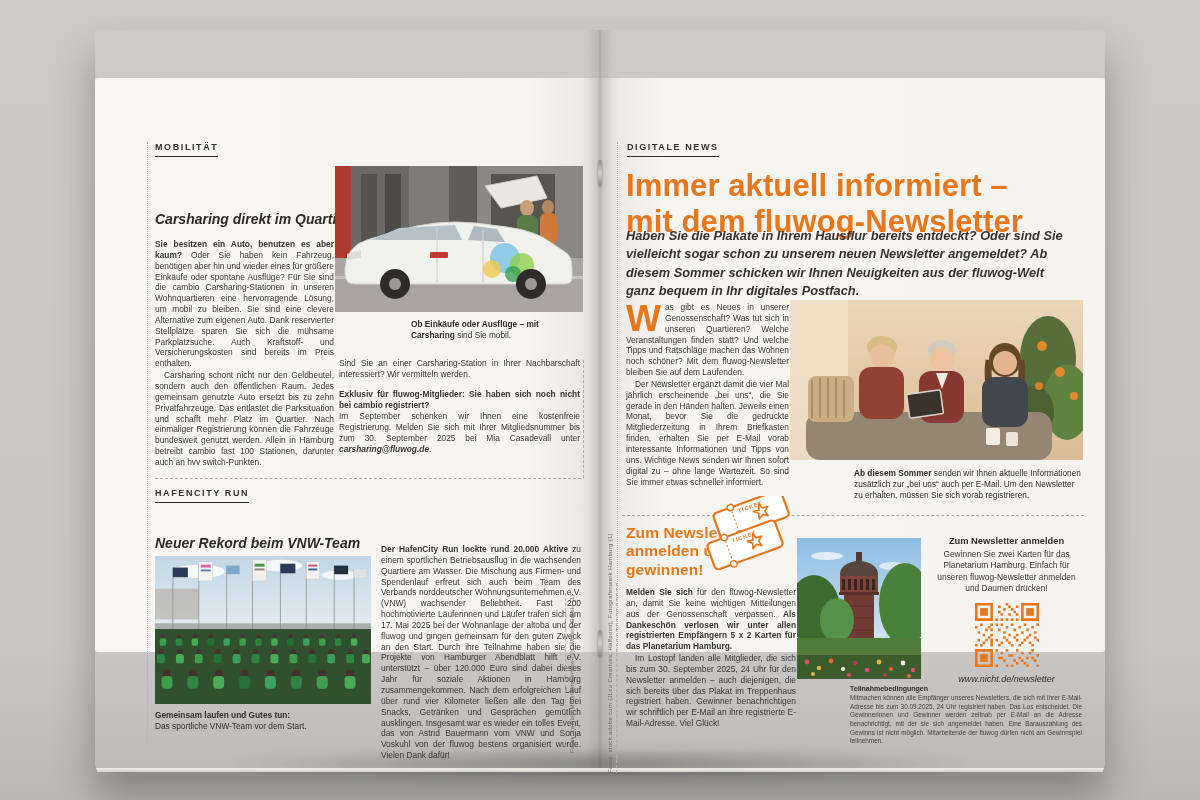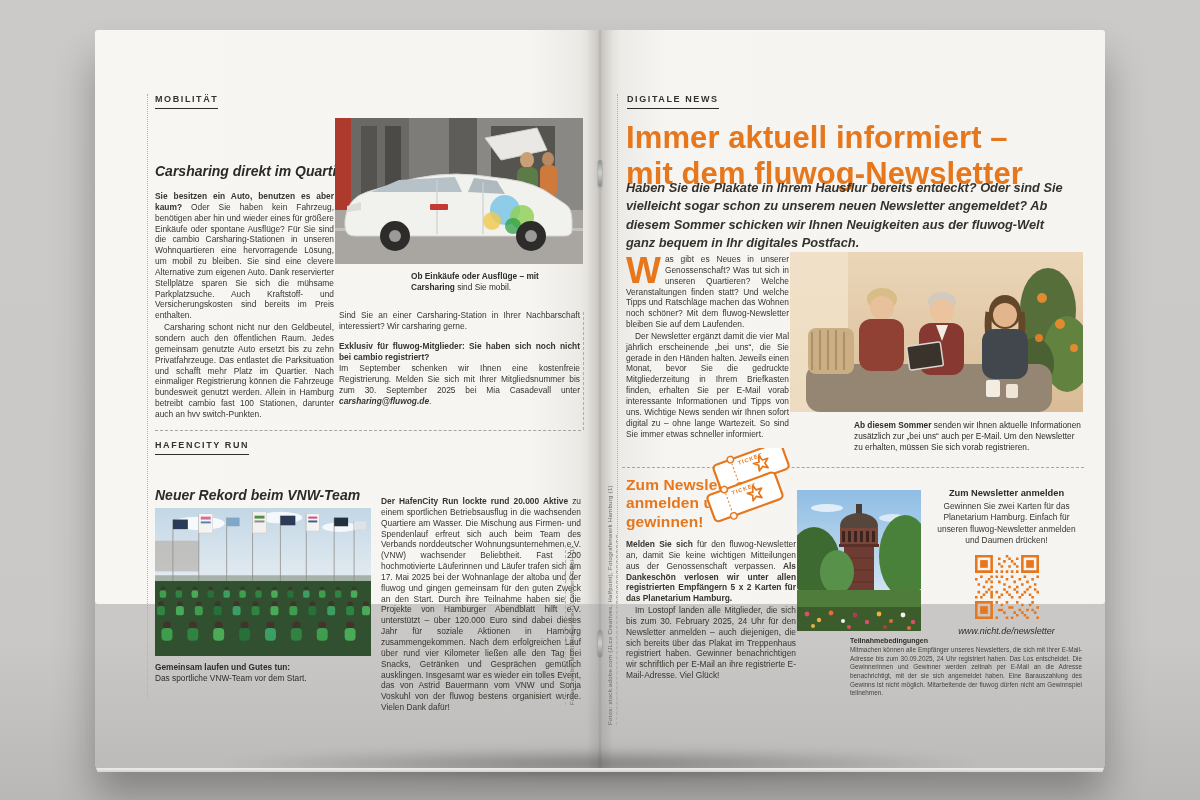--- a/index.html
+++ b/index.html
@@ -17,21 +17,21 @@
   .floor-shadow{
     position:absolute;left:70px;top:742px;width:1060px;height:44px;
     background:radial-gradient(50% 50% at 50% 50%, rgba(0,0,0,.32), rgba(0,0,0,0) 72%);
     filter:blur(5px);
   }
   .spread{
     position:absolute;left:95px;top:30px;width:1010px;height:738px;display:flex;
     box-shadow:0 3px 0 -1px #e9e7e3, 0 6px 0 -2px #dbd9d4, 0 28px 40px rgba(0,0,0,.30);
     border-radius:3px;
   }
-  .page{position:relative;width:505px;height:574px;background:var(--page);}
+  .page{position:relative;width:505px;height:574px;background:var(--page);margin-top:48px;}
   .page.pl{border-radius:3px 0 0 3px;background:linear-gradient(to right,#f7f6f3 0%,#f6f5f2 86%,#eceae6 96%,#dbd8d3 100%);}
   .page.pr{border-radius:0 3px 3px 0;background:linear-gradient(to right,#d9d6d1 0%,#edebe7 4%,#f6f5f2 13%,#f5f4f1 100%);}
   .gutter{position:absolute;left:491px;top:0;width:28px;height:100%;pointer-events:none;
     background:linear-gradient(to right, rgba(0,0,0,0), rgba(0,0,0,.08) 42%, rgba(0,0,0,.16) 50%, rgba(0,0,0,.08) 58%, rgba(0,0,0,0));}
   .staple{position:absolute;left:503px;width:4px;height:26px;border-radius:2px;
     background:linear-gradient(#8e8e8c,#cfcfcd 50%,#8a8a88);box-shadow:0 1px 2px rgba(0,0,0,.35);}
   .st1{top:130px}.st2{top:600px}
 
   .abs{position:absolute;}
   .kicker{font-size:9px;font-weight:bold;letter-spacing:1.6px;color:#34322d;
@@ -146,21 +146,21 @@
         <circle cx="60" cy="118" r="6" fill="#9c9a97"></circle>
       <circle cx="196" cy="118" r="15" fill="#2d2c2a"></circle>
         <circle cx="196" cy="118" r="6" fill="#9c9a97"></circle>
     </svg>
     <div class="abs cap lp-cap1">
       <span class="b">Ob Einkäufe oder Ausflüge – mit Carsharing</span>
       <span>sind Sie mobil.</span>
     </div>
 
     <div class="abs body lp-col2">
-      <p>Sind Sie an einer Carsharing-Station in Ihrer Nachbarschaft interessiert? Wir carsharing gerne.</p>
+      <p>Sind Sie an einer Carsharing-Station in Ihrer Nachbarschaft interessiert? Wir vermitteln werden.</p>
       <p class="b2">Exklusiv für fluwog-Mitglieder: Sie haben sich noch nicht bei cambio registriert?</p>
       <p><span>Im September schenken wir Ihnen eine kostenfreie Registrierung. Melden Sie sich mit Ihrer Mitgliedsnummer bis zum 30. September 2025 bei Mia Casadevall unter </span><i class="b">carsharing@fluwog.de</i><span>.</span></p>
     </div>
     <div class="abs rule-dash-v lp-dashr"></div>
 
     <div class="abs divider lp-div"></div>
     <span class="abs kicker lp-kicker2">HAFENCITY RUN</span>
     <h2 class="abs sub lp-sub2">Neuer Rekord beim VNW-Team</h2>
 
     <svg class="abs lp-photo2" viewBox="0 0 217 154" preserveAspectRatio="none">
@@ -327,21 +327,21 @@
           <circle cx="20" cy="29" r="3.2" fill="#f6f5f2" stroke="#e6771c" stroke-width="1.4"></circle>
           <line x1="20" y1="5" x2="20" y2="25" stroke="#e6771c" stroke-width="1" stroke-dasharray="2 2"></line>
           <path d="M48 7 L50 12.25 55.6 12.5 51.23 16.05 52.7 21.5 48 18.4 43.3 21.5 44.77 16.05 40.4 12.5 46 13.25 Z" fill="#ffffff" stroke="#e6771c" stroke-width="1.7" stroke-linejoin="round"></path>
           <text x="26" y="9" font-size="5.5" font-weight="bold" letter-spacing="1" fill="#e6771c">TICKET</text>
         </g>
       </g>
     </svg>
 
     <div class="abs body rp-promocol">
       <p><span class="b">Melden Sie sich</span><span> für den fluwog-Newsletter an, damit Sie keine wichtigen Mitteilungen aus der Genossenschaft verpassen. </span><span class="b">Als Dankeschön verlosen wir unter allen registrierten Empfängern 5 x 2 Karten für das Planetarium Hamburg.</span></p>
-      <p class="ind">Im Lostopf landen alle Mitglieder, die sich bis zum 30. February 2025, 24 Uhr für den Newsletter anmelden – auch diejenigen, die sich bereits über das Plakat im Treppenhaus registriert haben. Gewinner benachrichtigen wir schriftlich per E-Mail an ihre registrierte E-Mail-Adresse. Viel Glück!</p>
+      <p class="ind">Im Lostopf landen alle Mitglieder, die sich bis zum 30. September 2025, 24 Uhr für den Newsletter anmelden – auch diejenigen, die sich bereits über das Plakat im Treppenhaus registriert haben. Gewinner benachrichtigen wir schriftlich per E-Mail an ihre registrierte E-Mail-Adresse. Viel Glück!</p>
     </div>
 
     <svg class="abs rp-photo4" viewBox="0 0 124 141" preserveAspectRatio="none">
       <defs>
         <linearGradient id="sky4" x1="0" y1="0" x2="0" y2="1">
           <stop offset="0" stop-color="#8fbde4"></stop>
             <stop offset="1" stop-color="#d2e4f2"></stop>
         </linearGradient>
       </defs>
       <rect width="124" height="104" fill="url(#sky4)"></rect>

